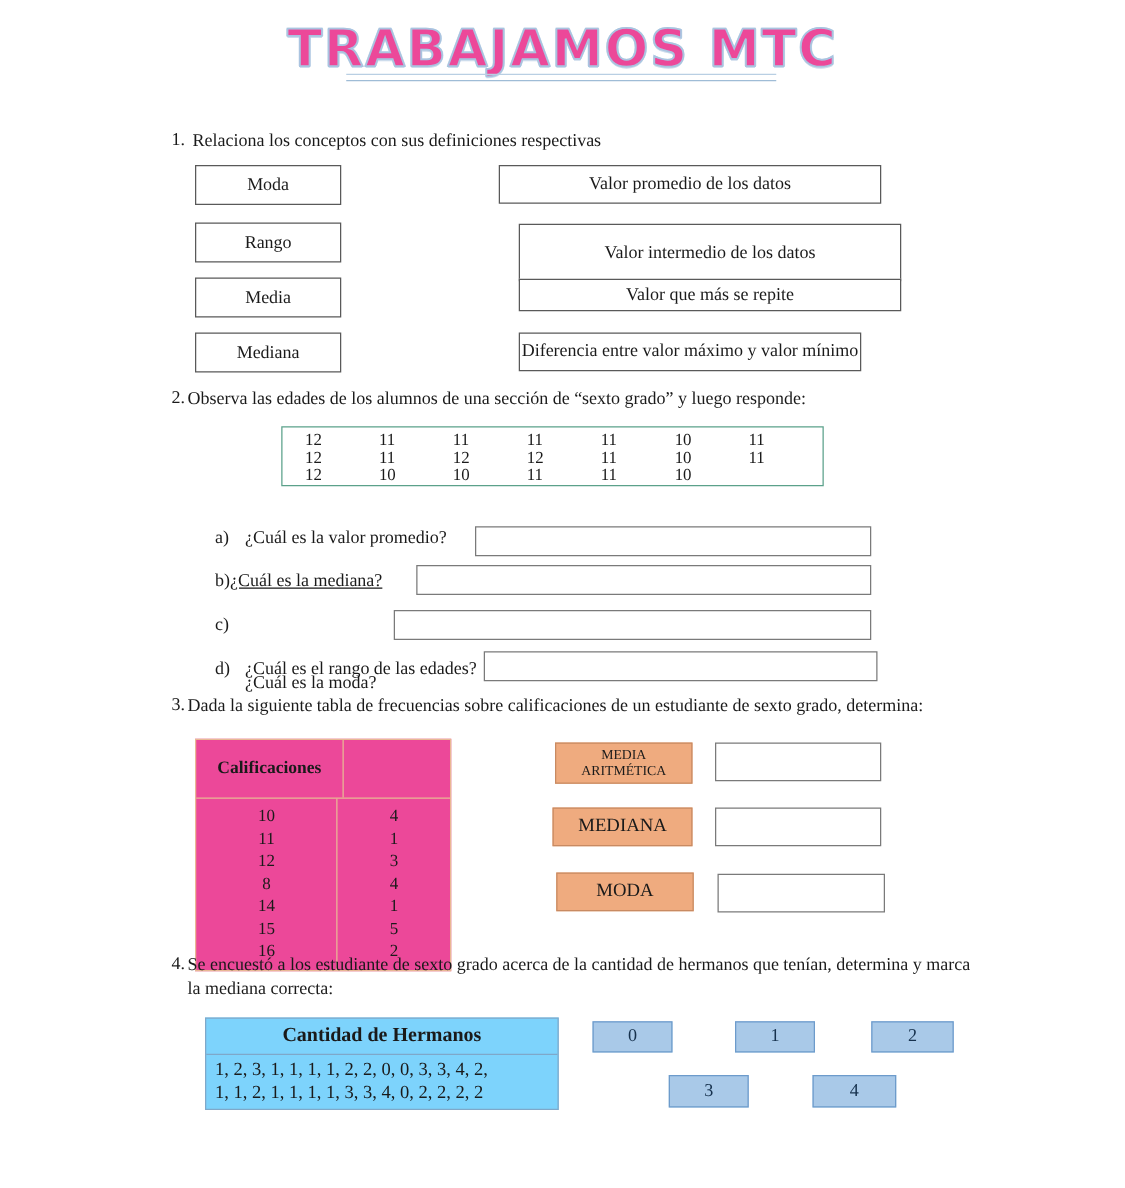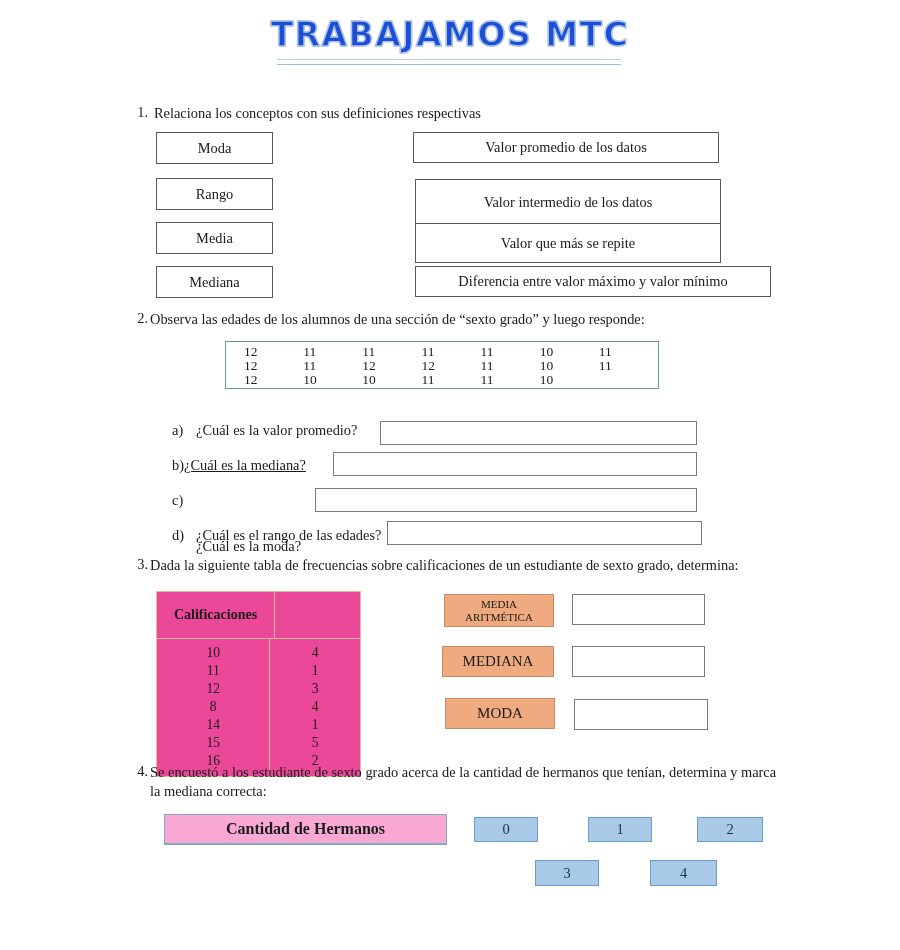--- a/index.html
+++ b/index.html
@@ -20,24 +20,24 @@
   .title-wrap {
     position: absolute;
     left: 0;
     top: 18px;
     width: 900px;
     text-align: center;
   }
   .title-text {
     display: inline-block;
     font-family: "DejaVu Sans", sans-serif;
-    font-size: 33px;
+    font-size: 41px;
     font-weight: bold;
     letter-spacing: 1.5px;
-    color: #1d4ed8;
+    color: #ec4899;
     -webkit-text-stroke: 1.4px #a9c4e0;
     text-shadow:
        1px 0 0 #cddcec, -1px 0 0 #cddcec,
        0 1px 0 #cddcec, 0 -1px 0 #cddcec;
     line-height: 1.05;
     padding: 0 4px;
   }
   .title-rule {
     position: absolute;
     left: 277px;
@@ -159,21 +159,21 @@
   .olabel.one-line { font-size: 15px; }
 
   
   .herm-box {
     position: absolute;
     left: 164px;
     top: 814px;
     width: 283px;
     box-sizing: border-box;
     border: 1.5px solid #7fa8c9;
-    background: #f9a8d4;
+    background: #7dd3fc;
   }
   .herm-title {
     font-weight: bold;
     font-size: 16px;
     text-align: center;
     padding: 5px 0 5px 0;
     border-bottom: 1.5px solid #7fa8c9;
   }
   .herm-data {
     font-size: 14.8px;
@@ -203,24 +203,24 @@
 <div class="title-rule"></div>
 
 <div class="q-num" style="left:126px; top:104px;">1.</div>
 <div class="q" style="left:154px; top:104px; width:600px;">Relaciona los conceptos con sus definiciones respectivas</div>
 
 <div class="obox" style="left:156px; top:132px;  width:117px; height:32px;">Moda</div>
 <div class="obox" style="left:156px; top:178px;  width:117px; height:32px;">Rango</div>
 <div class="obox" style="left:156px; top:222px;  width:117px; height:32px;">Media</div>
 <div class="obox" style="left:156px; top:266px;  width:117px; height:32px;">Mediana</div>
 
-<div class="obox" style="left:413px; top:132px; width:306px; height:31px;">Valor promedio de los datos</div>
+<div class="obox" style="left:399px; top:132px; width:306px; height:31px;">Valor promedio de los datos</div>
 <div class="obox" style="left:415px; top:179px; width:306px; height:46px;">Valor intermedio de los datos</div>
-<div class="obox" style="left:415px; top:223px; width:306px; height:40px;">Valor que más se repite</div>
-<div class="obox" style="left:415px; top:266px; width:356px; height:31px;">Diferencia entre valor máximo y valor mínimo</div>
+<div class="obox" style="left:415px; top:223px; width:306px; height:26px;">Valor que más se repite</div>
+<div class="obox" style="left:415px; top:266px; width:274px; height:31px;">Diferencia entre valor máximo y valor mínimo</div>
 
 <div class="q-num" style="left:126px; top:310px;">2.</div>
 <div class="q" style="left:150px; top:310px; width:620px;">Observa las edades de los alumnos de una sección de “sexto grado” y luego responde:</div>
 
 <div class="ages-grid">
   <div class="ages-row">
     <span class="ages-cell">12</span>
     <span class="ages-cell">11</span>
     <span class="ages-cell">11</span>
     <span class="ages-cell">11</span>
@@ -306,19 +306,23 @@
 
 <div class="olabel one-line" style="left:445px; top:698px; width:110px; height:31px;">MODA</div>
 <div class="blank" style="left:574px; top:699px; width:134px; height:31px;"></div>
 
 <div class="q-num" style="left:126px; top:763px;">4.</div>
 <div class="q" style="left:150px; top:763px; width:640px;">Se encuestó a los estudiante de sexto grado acerca de la cantidad de hermanos que tenían, determina y marca</div>
 <div class="q" style="left:150px; top:782px; width:640px;">la mediana correcta:</div>
 
 <div class="herm-box">
   <div class="herm-title">Cantidad de Hermanos</div>
+  <div class="herm-data">
+    <div>1, 2, 3, 1, 1, 1, 1, 2, 2, 0, 0, 3, 3, 4, 2,</div>
+    <div>1, 1, 2, 1, 1, 1, 1, 3, 3, 4, 0, 2, 2, 2, 2</div>
+  </div>
 </div>
 
 <div class="bbox" style="left:474px; top:817px; width:64px; height:25px;">0</div>
 <div class="bbox" style="left:588px; top:817px; width:64px; height:25px;">1</div>
 <div class="bbox" style="left:697px; top:817px; width:66px; height:25px;">2</div>
 <div class="bbox" style="left:535px; top:860px; width:64px; height:26px;">3</div>
 <div class="bbox" style="left:650px; top:860px; width:67px; height:26px;">4</div>
 
 </body></html>

